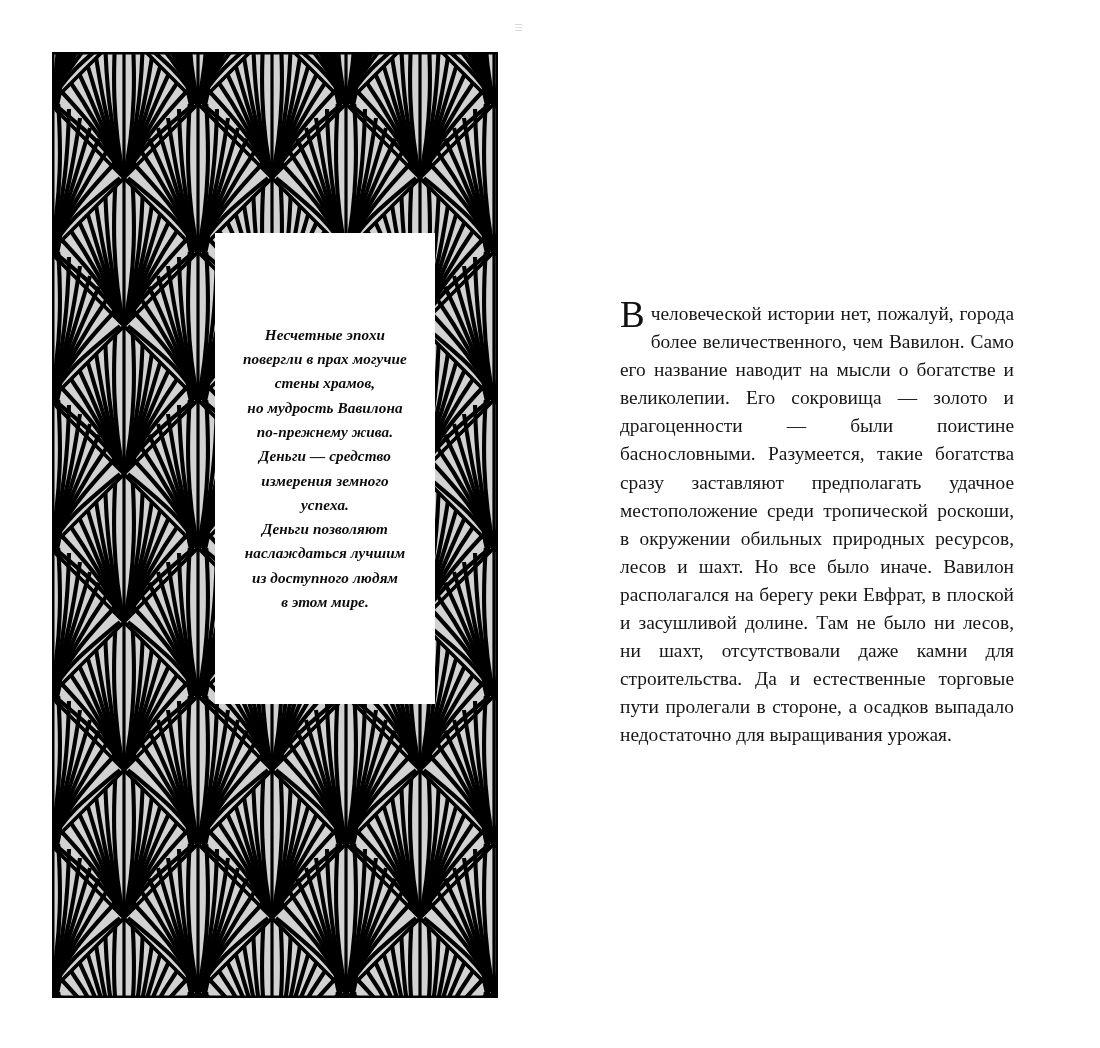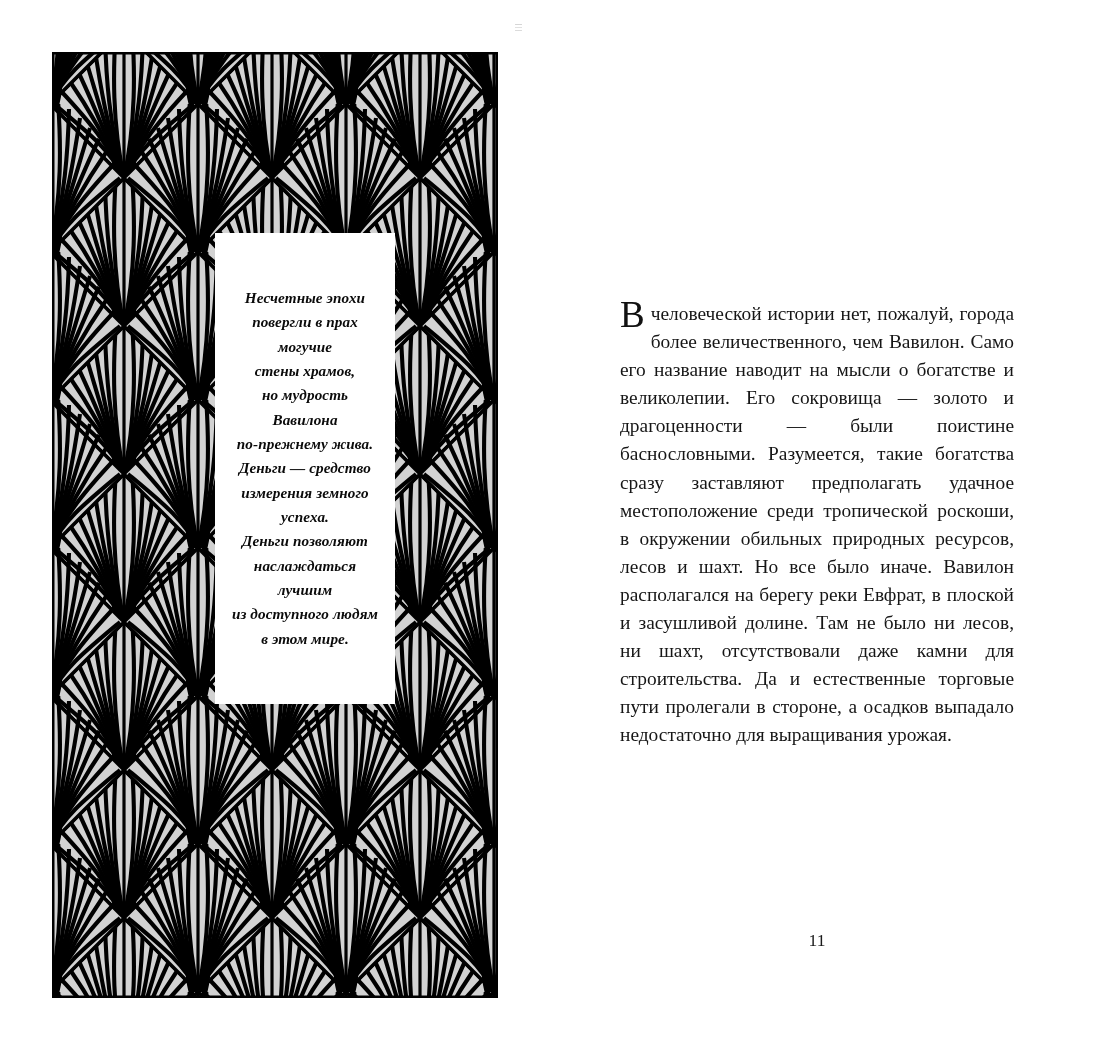--- a/index.html
+++ b/index.html
@@ -38,21 +38,21 @@
     top: 0;
     width: 446px;
     height: 946px;
   }
 
   
   #quote-card {
     position: absolute;
     left: 163px;
     top: 181px;
-    width: 180px;
+    width: 220px;
     height: 471px;
     background: #ffffff;
     display: flex;
     align-items: center;
     justify-content: center;
     box-sizing: border-box;
     padding: 17px 14px;
   }
 
   #quote-text {
@@ -227,17 +227,16 @@
 наслаждаться лучшим
 из доступного людям
 в этом мире.</div>
     </div>
   </div>
 
   <div id="text-page">
     <p class="para" id="para-1"><span id="dropcap">В</span><span> человеческой истории нет, пожалуй, города более величественного, чем Вавилон. Само его название наводит на мысли о богатстве и великолепии. Его сокровища — золото и драгоценности — были поистине баснословными. Разумеется, такие богатства сразу заставляют предполагать удачное местоположение среди тропической роскоши, в окружении обильных природных ресурсов, лесов и шахт. Но все было иначе. Вавилон располагался на берегу реки Евфрат, в плоской и засушливой долине. Там не было ни лесов, ни шахт, отсутствовали даже камни для строительства. Да и естественные торговые пути пролегали в стороне, а осадков выпадало недостаточно для выращивания урожая.</span></p>
   </div>
 
-  <div id="page-number">11</div>
 
   <div id="stray-mark"></div>
 
 </div>
 
 </body></html>

